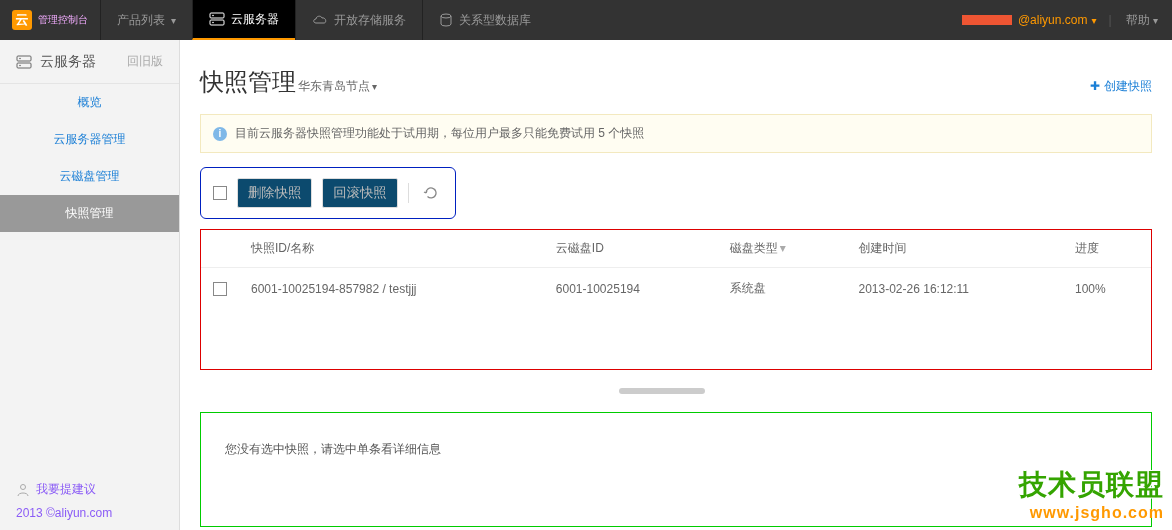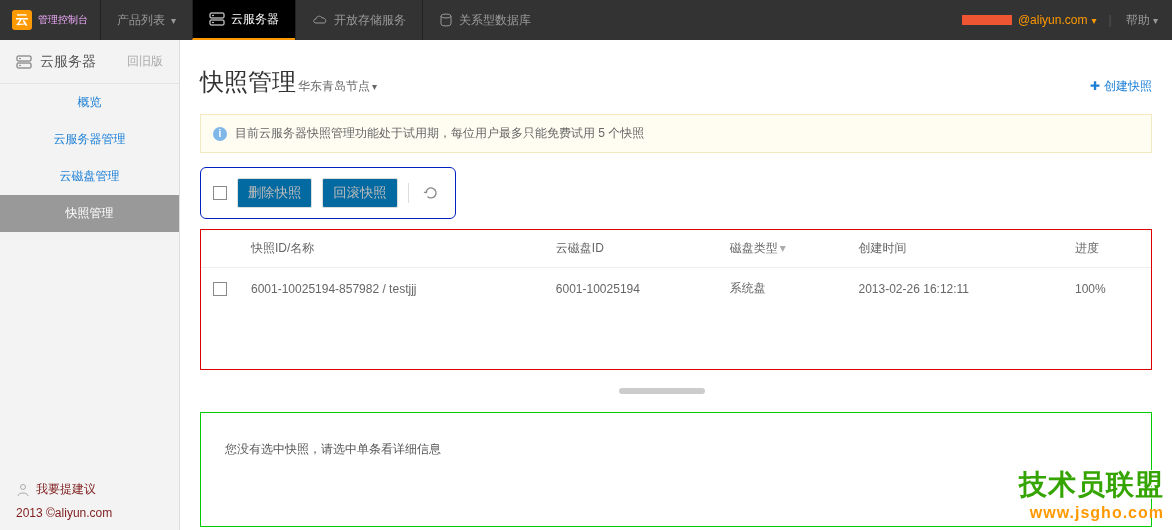--- a/index.html
+++ b/index.html
@@ -18,35 +18,35 @@
     .help { color: #999; padding: 0 14px; }
     
     .body-wrap { display: flex; height: calc(100% - 40px); }
     
     .sidebar { width: 180px; background: #f3f3f3; border-right: 1px solid #ddd; display: flex; flex-direction: column; }
     .sidebar-head { height: 44px; display: flex; align-items: center; padding: 0 16px; gap: 8px; color: #555; font-size: 14px; border-bottom: 1px solid #e4e4e4; }
     .sidebar-head .old { margin-left: auto; color: #aaa; font-size: 12px; }
     .sidebar-list { flex: 1; text-align: center; }
     .sidebar-item { padding: 10px 24px; color: #1b7fd6; cursor: pointer; }
     .sidebar-item.active { background: #999; color: #fff; }
-    .sidebar-footer { padding: 10px 16px; color: #7f1d1d; }
+    .sidebar-footer { padding: 10px 16px; color: #8b5cf6; }
     .sidebar-footer .suggest { display: flex; align-items: center; gap: 6px; margin-bottom: 8px; }
     
     .main { flex: 1; padding: 0 20px 20px 20px; overflow: auto; }
     .page-header { display: flex; align-items: baseline; padding: 26px 0 16px 0; }
     .page-title { font-size: 24px; color: #333; font-weight: normal; }
     .region-sel { margin-left: 2px; color: #666; font-size: 12px; display: flex; align-items: center; gap: 2px; }
     .create-link { margin-left: auto; color: #1b7fd6; display: flex; align-items: center; gap: 4px; cursor: pointer; }
     
     .notice { background: #fffdf2; border: 1px solid #f3e9bf; padding: 10px 12px; color: #666; display: flex; align-items: center; gap: 8px; margin-bottom: 14px; }
     .notice-icon { width: 14px; height: 14px; border-radius: 50%; background: #7fb8e8; color: #fff; display: flex; align-items: center; justify-content: center; font-size: 10px; font-weight: bold; }
     
     .toolbar { border: 1px solid #0020c0; border-radius: 6px; padding: 10px 12px; display: flex; align-items: center; gap: 10px; margin-bottom: 10px; width: 256px; }
     .checkbox { width: 14px; height: 14px; border: 1px solid #888; background: #fff; cursor: pointer; }
-    .btn-disabled { border: 1px solid #ddd; color: #bbb; background: #0369a1; padding: 5px 10px; border-radius: 2px; cursor: not-allowed; text-align: center; }
+    .btn-disabled { border: 1px solid #ddd; color: #bbb; background: #0c4a6e; padding: 5px 10px; border-radius: 2px; cursor: not-allowed; text-align: center; }
     .vdiv { width: 1px; height: 20px; background: #ddd; }
     .refresh { cursor: pointer; color: #888; padding: 0 4px; }
     
     .table-wrap { border: 1px solid #d00; }
     .table { width: 100%; border-collapse: collapse; }
     .table th { text-align: left; padding: 10px 12px; color: #666; font-weight: normal; border-bottom: 1px solid #eee; }
     .table td { padding: 12px; color: #666; }
     .sort-ind { color: #aaa; margin-left: 2px; }
     .table-body-spacer { height: 60px; }
     

